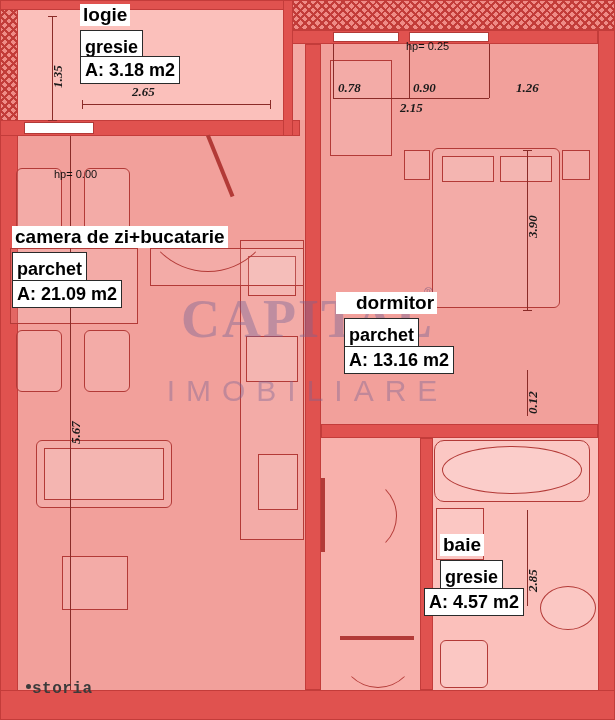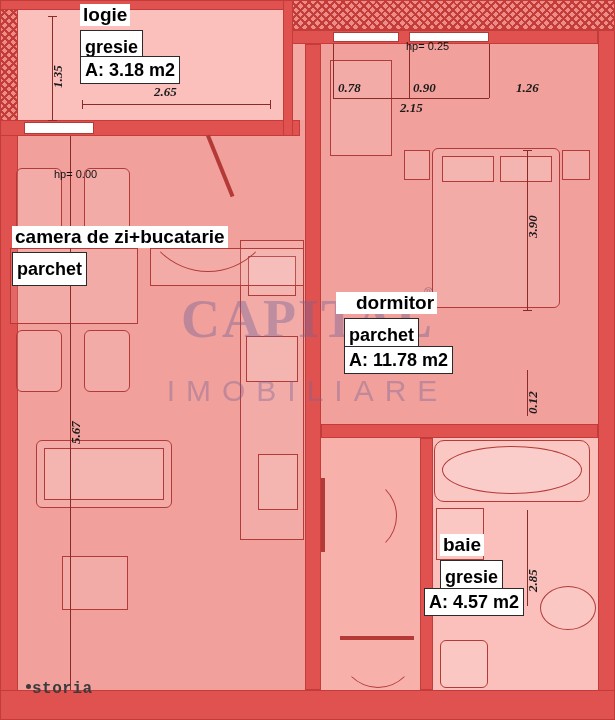--- a/index.html
+++ b/index.html
@@ -241,21 +241,21 @@
   <div class="door-arc" style="left:340px; top:612px; width:76px; height:76px; border-radius:50%; border-color:#b33a37; border-top-color:transparent; border-left-color:transparent; border-right-color:transparent;"></div>
 
   <div class="dimline v" style="left:52px; top:16px; height:104px;"></div>
   <div class="dimtick h" style="left:48px; top:16px;"></div>
   <div class="dimtick h" style="left:48px; top:120px;"></div>
   <div class="dimtext vert" style="left:50px; top:88px;">1.35</div>
 
   <div class="dimline h" style="left:82px; top:104px; width:188px;"></div>
   <div class="dimtick" style="left:82px; top:100px;"></div>
   <div class="dimtick" style="left:270px; top:100px;"></div>
-  <div class="dimtext" style="left:154px; top:84px;">2.65</div>
+  <div class="dimtext" style="left:132px; top:84px;">2.65</div>
 
   <div class="dimline v" style="left:333px; top:44px; height:54px;"></div>
   <div class="dimline v" style="left:409px; top:44px; height:54px;"></div>
   <div class="dimline v" style="left:489px; top:44px; height:54px;"></div>
   <div class="dimline h" style="left:333px; top:98px; width:156px;"></div>
   <div class="dimtext" style="left:338px; top:80px;">0.78</div>
   <div class="dimtext" style="left:413px; top:80px;">0.90</div>
   <div class="dimtext" style="left:400px; top:100px;">2.15</div>
   <div class="dimtext" style="left:516px; top:80px;">1.26</div>
 
@@ -284,27 +284,30 @@
     <span>gresie</span>
   </div>
   <div class="lbl-box lbl-area" style="left:80px; top:56px; height:28px;">
     <span>A: 3.18 m2</span>
   </div>
 
   <div class="lbl-plain" style="left:12px; top:226px;">camera de zi+bucatarie</div>
   <div class="lbl-box lbl-fin" style="left:12px; top:252px; height:28px;">
     <span>parchet</span>
   </div>
+  <div class="lbl-box lbl-area" style="left:12px; top:280px; height:28px;">
+    <span>A: 21.09 m2</span>
+  </div>
 
   <div class="lbl-plain" style="left:336px; top:292px;padding-left:20px;">dormitor</div>
   <div class="lbl-box lbl-fin" style="left:344px; top:318px; height:28px;">
     <span>parchet</span>
   </div>
   <div class="lbl-box lbl-area" style="left:344px; top:346px; height:28px;">
-    <span>A: 11.78 m2</span>
+    <span>A: 13.16 m2</span>
   </div>
 
   <div class="lbl-plain" style="left:440px; top:534px;">baie</div>
   <div class="lbl-box lbl-fin" style="left:440px; top:560px; height:28px;">
     <span>gresie</span>
   </div>
   <div class="lbl-box lbl-area" style="left:424px; top:588px; height:28px;">
     <span>A: 4.57 m2</span>
   </div>
 

